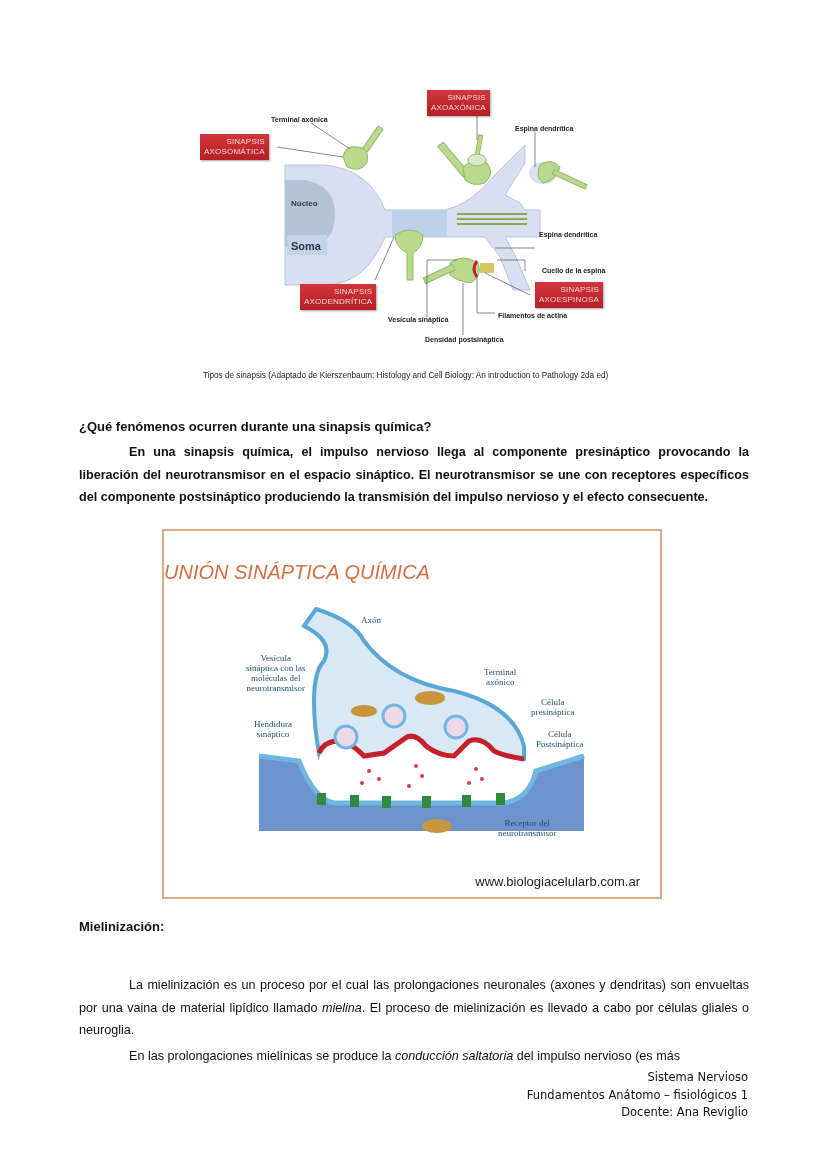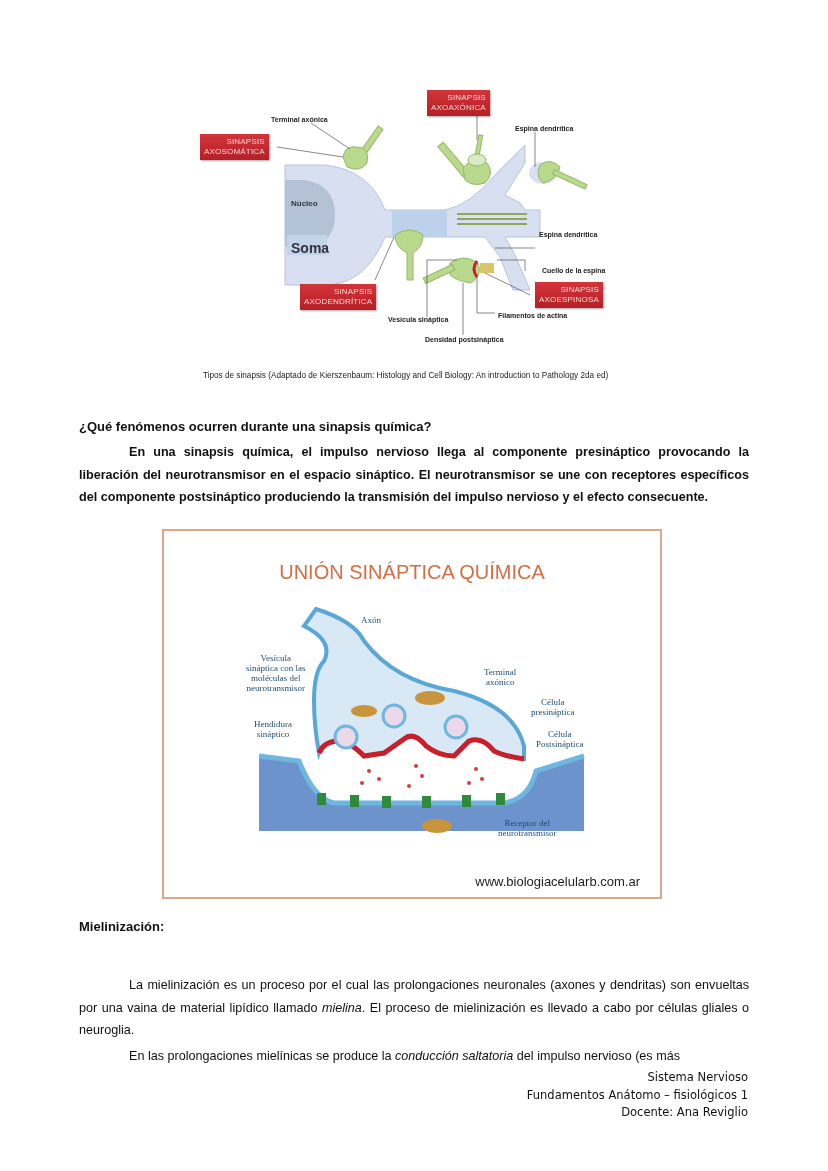--- a/index.html
+++ b/index.html
@@ -19,22 +19,22 @@
              color: #222; }
 
   
   .heading { font-weight: bold; font-size: 13px; }
   .para { font-size: 12.6px; line-height: 22.5px; text-align: justify; text-align-last: auto; }
   .indent { text-indent: 50px; }
 
   
   .fig2 { left: 162px; top: 529px; width: 500px; height: 370px; border: 2px solid #d9a98a;
           background: #fff; box-sizing: border-box; }
-  .fig2-title { position: absolute; left: 0; right: 0; top: 30px; text-align: center;
-                color: #d46e45; font-size: 20px; }
+  .fig2-title { position: absolute; left: 0; right: 0; top: 30px; text-align: left;
+                color: #d46e45; font-size: 20px; font-style: italic; }
   .fig2-label { position: absolute; font-family: "Liberation Serif", serif; font-size: 9px;
                 line-height: 10px; color: #1f4e6e; text-align: center; white-space: nowrap; }
   .fig2-url { position: absolute; right: 20px; bottom: 8px; font-size: 13px; color: #222; }
 
   .footer { right: 80px; text-align: right; font-size: 11.5px; line-height: 17.5px;
             font-family: "DejaVu Sans", sans-serif; color: #111; }
 </style>
 </head>
 <body>
 
@@ -101,21 +101,21 @@
     <div>AXODENDRÍTICA</div>
   </div>
   <div class="redlabel" style="left:340px;top:197px;">
     <div>SINAPSIS</div>
     <div>AXOESPINOSA</div>
   </div>
 
   <div class="smlabel" style="left:76px;top:31px;">Terminal axónica</div>
   <div class="smlabel" style="left:320px;top:40px;">Espina dendrítica</div>
   <div class="smlabel" style="left:96px;top:114px;font-size:8px;color:#334;">Núcleo</div>
-  <div class="smlabel" style="left:96px;top:155px;font-size:14px;color:#334;">Soma</div>
+  <div class="smlabel" style="left:96px;top:155px;font-size:11px;color:#334;">Soma</div>
   <div class="smlabel" style="left:344px;top:146px;">Espina dendrítica</div>
   <div class="smlabel" style="left:347px;top:182px;">Cuello de la espina</div>
   <div class="smlabel" style="left:303px;top:227px;">Filamentos de actina</div>
   <div class="smlabel" style="left:193px;top:231px;">Vesícula sináptica</div>
   <div class="smlabel" style="left:230px;top:251px;">Densidad postsináptica</div>
 </div>
 
 <div class="abs caption">Tipos de sinapsis (Adaptado de Kierszenbaum: Histology and Cell Biology: An introduction to Pathology 2da ed)</div>
 
 <div class="abs heading" style="left:79px;top:419px;">¿Qué fenómenos ocurren durante una sinapsis química?</div>

